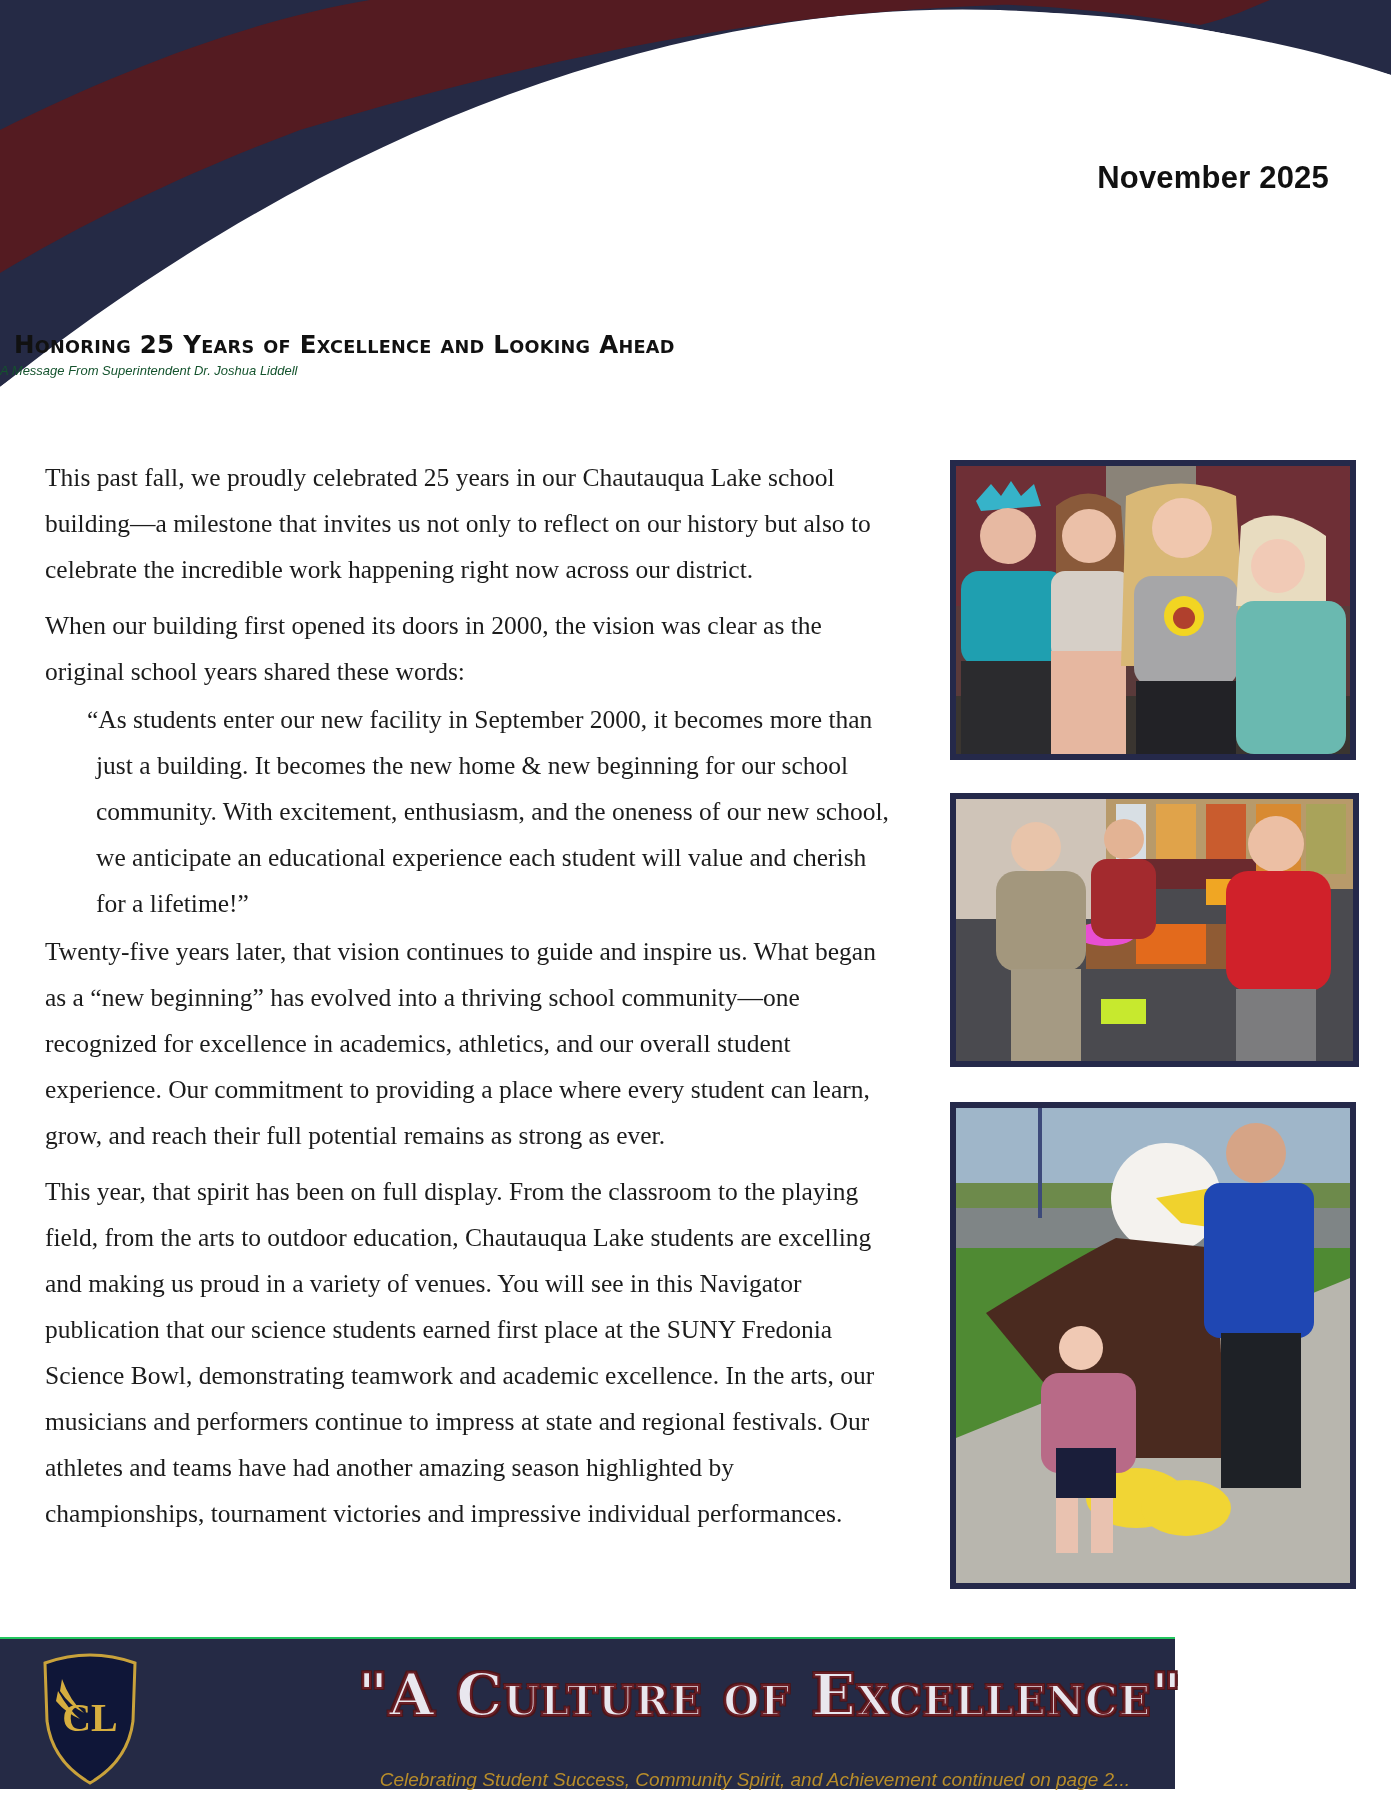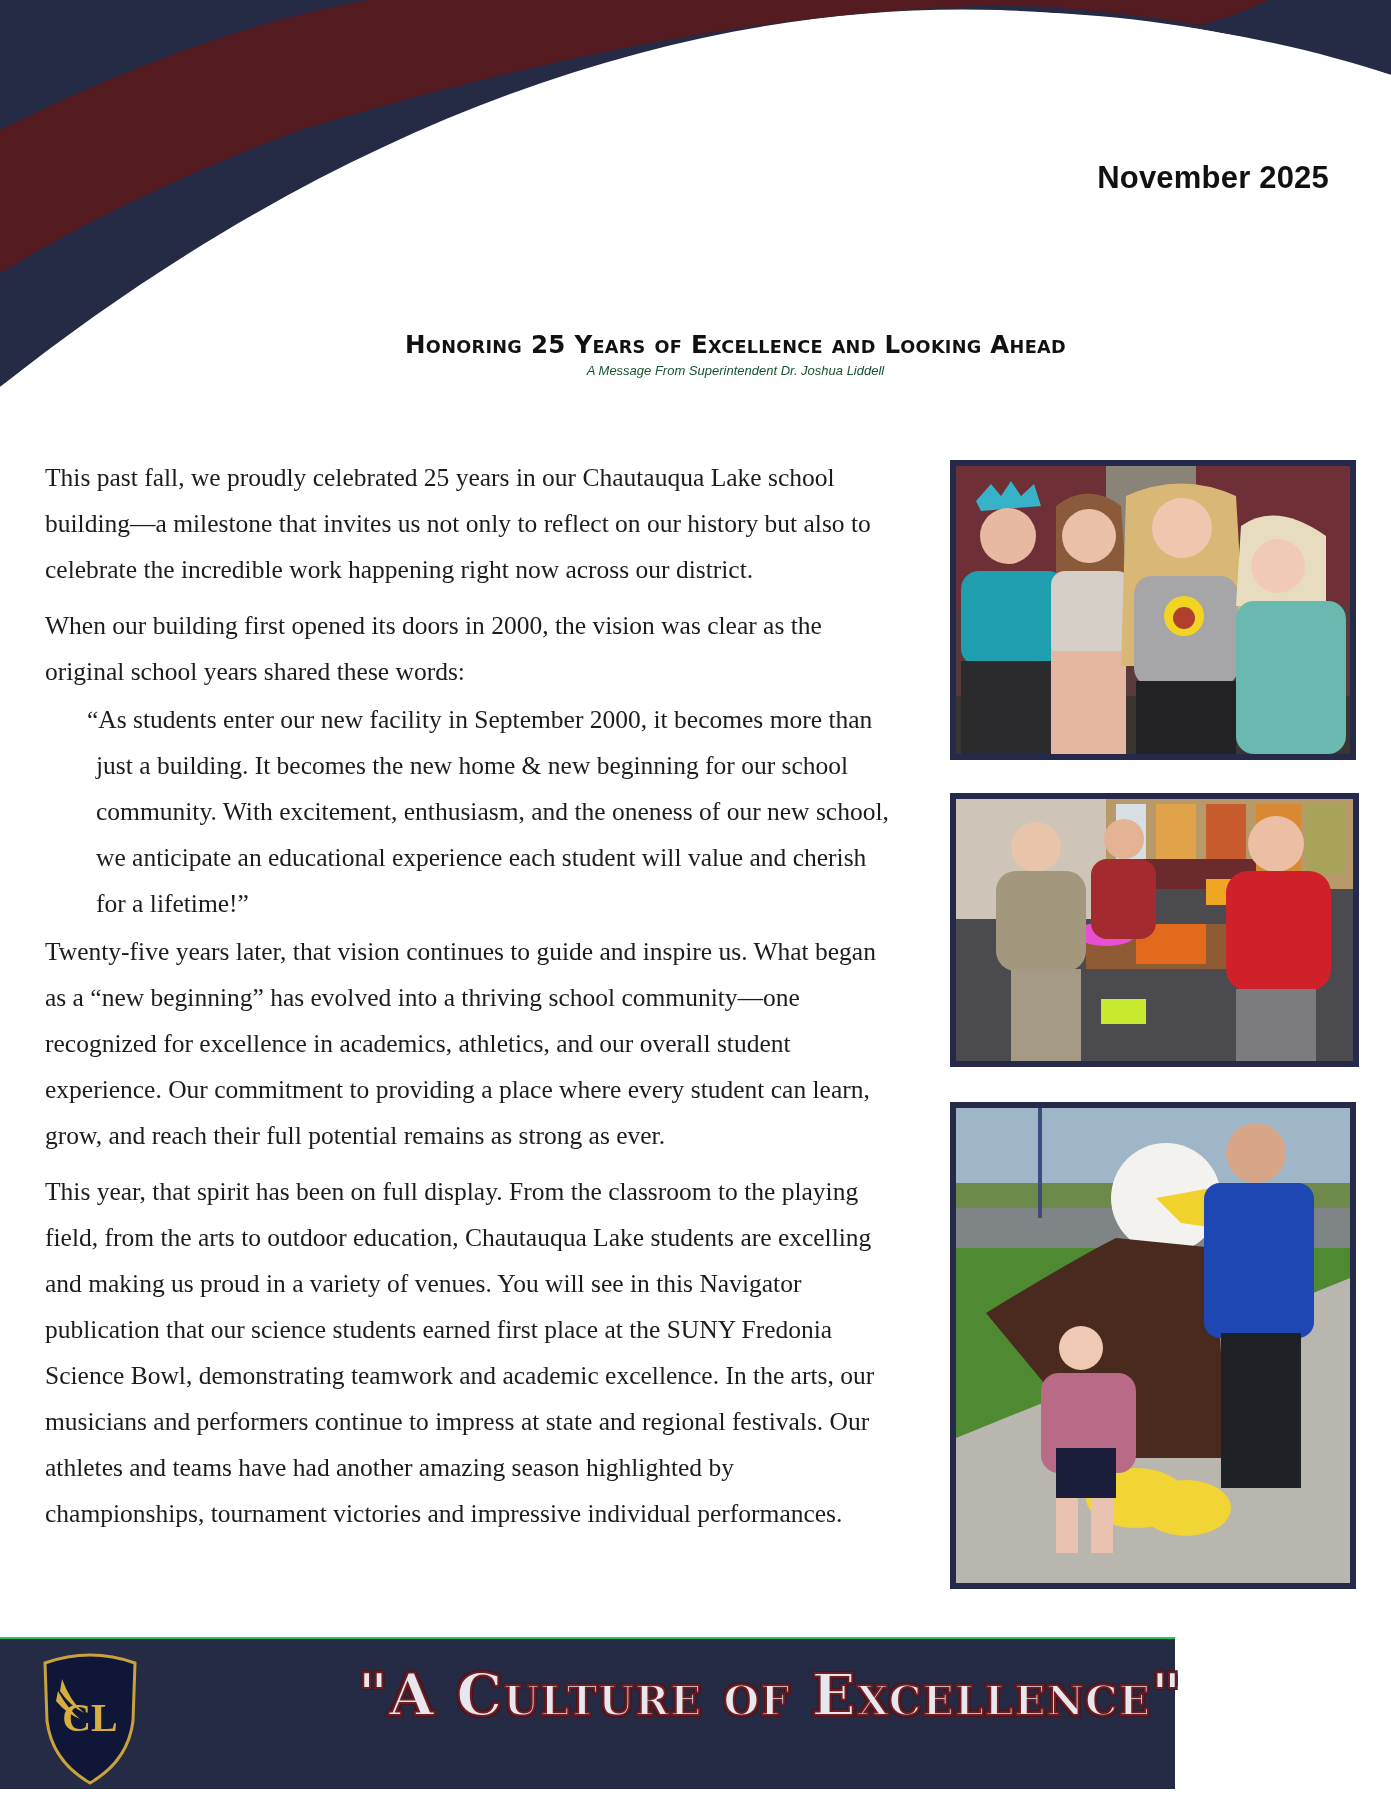--- a/index.html
+++ b/index.html
@@ -7,21 +7,21 @@
   body { position: relative; font-family: "Liberation Serif", "DejaVu Serif", serif; color: #1a1a1a; }
 
   .swoosh { position: absolute; left: 0; top: 0; width: 1391px; height: 400px; }
 
   .issue-date {
     position: absolute; right: 62px; top: 112px;
     font-family: Liberation Sans, sans-serif;
     font-weight: bold; font-size: 31px; color: #111; letter-spacing: 0.2px; margin-top: 48px;
   }
 
-  .headline-block { position: absolute; left: 0; right: 0; top: 330px; text-align: center; padding-left: 80px; }
+  .headline-block { position: absolute; left: 0; right: 0; top: 330px; }
   .headline {
     font-family: "DejaVu Sans", "Liberation Sans", sans-serif;
     font-weight: bold; font-size: 25px; font-variant: small-caps; letter-spacing: 0.3px;
     color: #111; white-space: nowrap; transform: scaleX(0.98);
   }
   .byline {
     font-family: "Liberation Sans", "DejaVu Sans", sans-serif;
     font-style: italic; font-size: 13px; color: #14532d; margin-top: 4px;
   }
 
@@ -175,13 +175,14 @@
   </svg>
 </div>
 
 <div class="footer-band">
   <svg class="logo" viewBox="0 0 100 134">
     <path d="M5,12 Q50,-4 95,12 L93,70 Q88,110 50,132 Q12,110 7,70 Z" fill="#0f1638" stroke="#c9a23b" stroke-width="3"></path>
     <path d="M22,28 Q30,50 44,62 Q30,55 20,40 Z M18,40 Q28,58 40,68 Q26,62 16,50 Z" fill="#d6ae3f"></path>
     <text x="50" y="80" text-anchor="middle" font-family="Liberation Serif, serif" font-size="40" font-weight="bold" fill="#d6ae3f">CL</text>
   </svg>
   <div class="slogan">"A Culture of Excellence"</div>
+  <div class="tagline">Celebrating Student Success, Community Spirit, and Achievement continued on page 2...</div>
 </div>
 
 </body></html>

